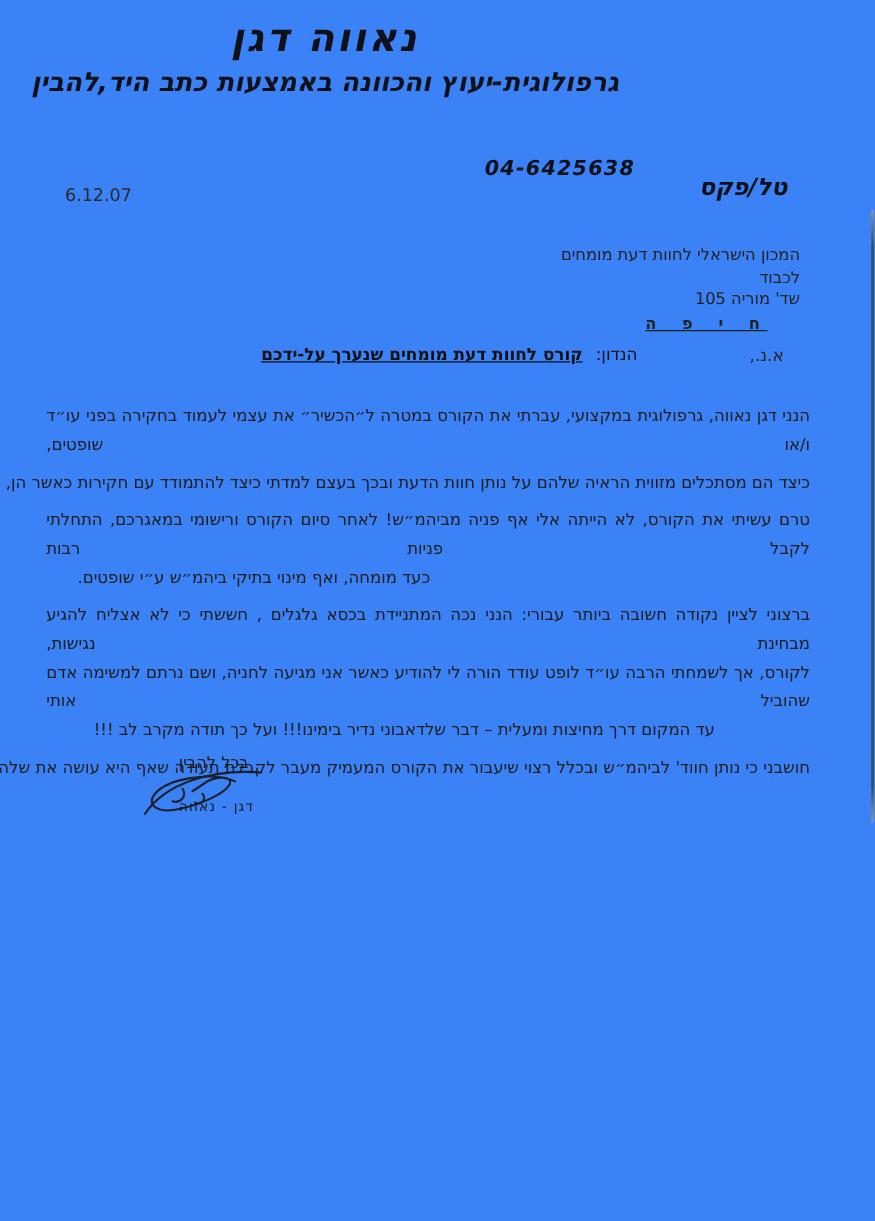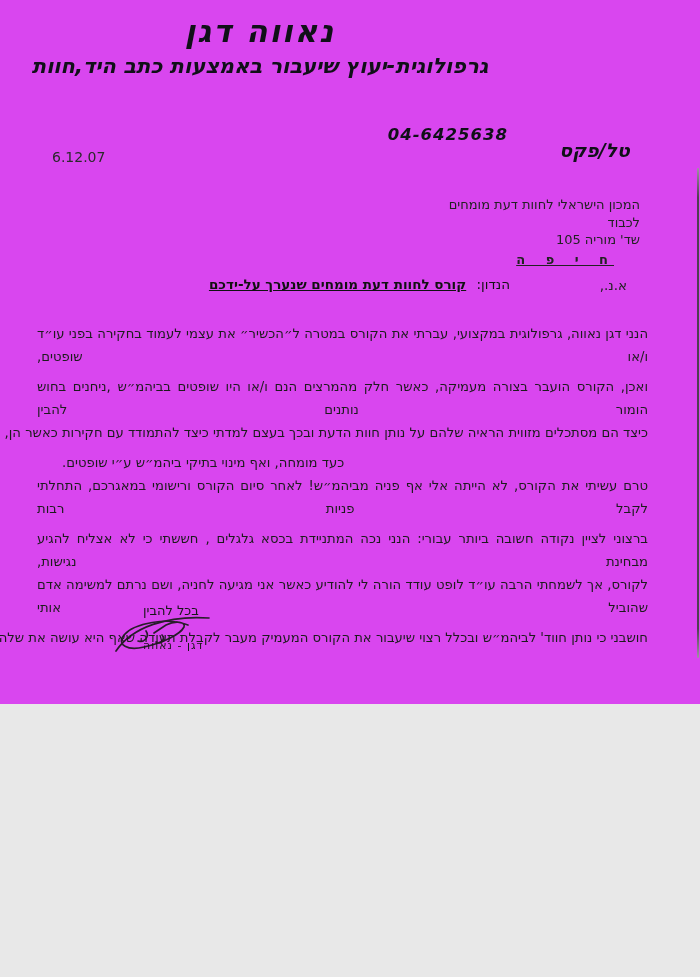--- a/index.html
+++ b/index.html
@@ -1,19 +1,19 @@
 <!DOCTYPE html>
 <html lang="he"><head>
 <meta charset="utf-8">
 <style>
   html,body{margin:0;padding:0;background:#e8e8e8;}
   .page{
     position:relative;
-    width:700px;height:704px;
-    background:#d946ef;
+    width:700px;height:977px;
+    background:#3b82f6;
     overflow:hidden;
     font-family:"DejaVu Sans",sans-serif;
     color:#1e1e1e;
     margin:0 auto;
   }
   
   .letterhead{
     position:absolute;top:12px;left:0;width:520px;
     text-align:center;direction:rtl;color:#101018;
   }
@@ -82,21 +82,21 @@
     border-radius:1px;opacity:.9;
   }
 </style>
 </head>
 <body>
 
 <div class="page">
 
   <div class="letterhead">
     <div class="hdr-name">נאווה דגן</div>
-    <div class="hdr-tag1">גרפולוגית-יעוץ שיעבור באמצעות כתב היד,חוות</div>
+    <div class="hdr-tag1">גרפולוגית-יעוץ והכוונה באמצעות כתב היד,להבין</div>
   </div>
   <div class="telfax-label">טל/פקס</div>
   <div class="telfax-num">04-6425638</div>
 
   <div class="date">6.12.07</div>
 
   <div class="recipient">
     <div>המכון הישראלי לחוות דעת מומחים</div>
     <div>לכבוד</div>
     <div>שד' מוריה 105</div>
@@ -107,30 +107,30 @@
   <div class="subject">
     <span>הנדון:</span>
     <span class="subj-text">קורס לחוות דעת מומחים שנערך על-ידכם</span>
   </div>
 
   <div class="body-text">
     <div class="para">
       <div class="ln full">הנני דגן נאווה, גרפולוגית במקצועי, עברתי את הקורס במטרה ל״הכשיר״ את עצמי לעמוד בחקירה בפני עו״ד ו/או שופטים,</div>
     </div>
     <div class="para">
-      <div class="ln full">ואכן, הקורס הועבר בצורה מעמיקה, כאשר חלק מהמרצים הנם ו/או היו שופטים בביהמ״ש ,ניחנים בחוש הומור נותנים להבין</div>
       <div class="ln rest iB">כיצד הם מסתכלים מזווית הראיה שלהם על נותן חוות הדעת ובכך בעצם למדתי כיצד להתמודד עם חקירות כאשר הן, בביהמ״ש.</div>
     </div>
     <div class="para">
+      <div class="ln full">טרם עשיתי את הקורס, לא הייתה אלי אף פניה מביהמ״ש! לאחר סיום הקורס ורישומי במאגרכם, התחלתי לקבל פניות רבות</div>
       <div class="ln rest iB">כעד מומחה, ואף מינוי בתיקי ביהמ״ש ע״י שופטים.</div>
-      <div class="ln full">טרם עשיתי את הקורס, לא הייתה אלי אף פניה מביהמ״ש! לאחר סיום הקורס ורישומי במאגרכם, התחלתי לקבל פניות רבות</div>
     </div>
     <div class="para">
       <div class="ln full">ברצוני לציין נקודה חשובה ביותר עבורי: הנני נכה המתניידת בכסא גלגלים , חששתי כי לא אצליח להגיע מבחינת נגישות,</div>
       <div class="ln full">לקורס, אך לשמחתי הרבה עו״ד לופט עודד הורה לי להודיע כאשר אני מגיעה לחניה, ושם נרתם למשימה אדם שהוביל אותי</div>
+      <div class="ln rest iC">עד המקום דרך מחיצות ומעלית – דבר שלדאבוני נדיר בימינו!!! ועל כך תודה מקרב לב !!!</div>
     </div>
     <div class="para">
       <div class="ln rest iD">חושבני כי נותן חווד' לביהמ״ש ובכלל רצוי שיעבור את הקורס המעמיק מעבר לקבלת תעודה שאף היא עושה את שלה.</div>
     </div>
   </div>
 
   <div class="sig-closing">בכל להבין</div>
   <svg class="sig-scribble" viewBox="0 0 104 44" xmlns="http://www.w3.org/2000/svg">
     <g fill="none" stroke="#1a1a1a" stroke-width="1.7" stroke-linecap="round" opacity="0.92">
       <path d="M6,40 C 22,16 58,4 99,7"></path>

